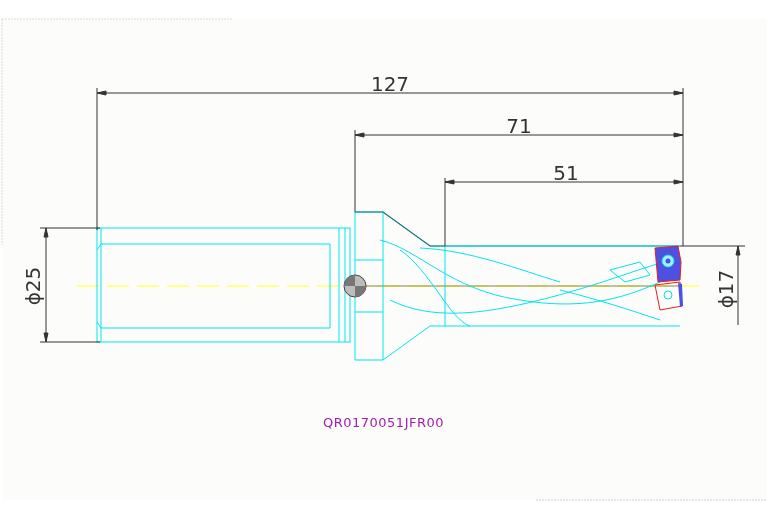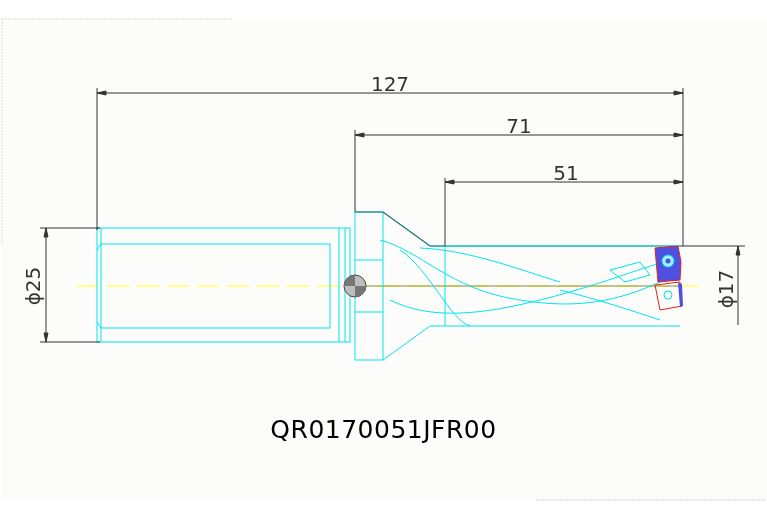--- a/index.html
+++ b/index.html
@@ -1,18 +1,18 @@
 <!DOCTYPE html>
 <html><head>
 <meta charset="utf-8">
 <style>
   html, body { margin: 0; padding: 0; background: #ffffff; }
   body { width: 767px; height: 523px; position: relative; overflow: hidden; font-family: "DejaVu Sans", sans-serif; }
   #canvas { position: absolute; left: 0; top: 0; width: 767px; height: 523px; }
-  .part-label { position: absolute; left: 0; width: 767px; top: 415px; text-align: center; font-family: "DejaVu Sans", sans-serif; font-size: 25px; color: #000000; letter-spacing: 0.5px; }
+  .part-label { position: absolute; left: 0; width: 767px; top: 415px; text-align: center; font-family: "DejaVu Sans", sans-serif; font-size: 13px; color: #a21caf; letter-spacing: 0.5px; }
 </style>
 </head>
 <body>
 
 <svg id="canvas" width="767" height="523" viewBox="0 0 767 523" xmlns="http://www.w3.org/2000/svg">
 
   <rect x="2" y="19" width="765" height="481" fill="#fcfdfb"></rect>
   <line x1="2" y1="19" x2="233" y2="19" stroke="#d8d8d8" stroke-dasharray="2,1"></line>
   <line x1="2" y1="19" x2="2" y2="245" stroke="#d8d8d8" stroke-dasharray="2,1"></line>
   <line x1="536" y1="500" x2="767" y2="500" stroke="#d0d0d0" stroke-dasharray="2,1"></line>

